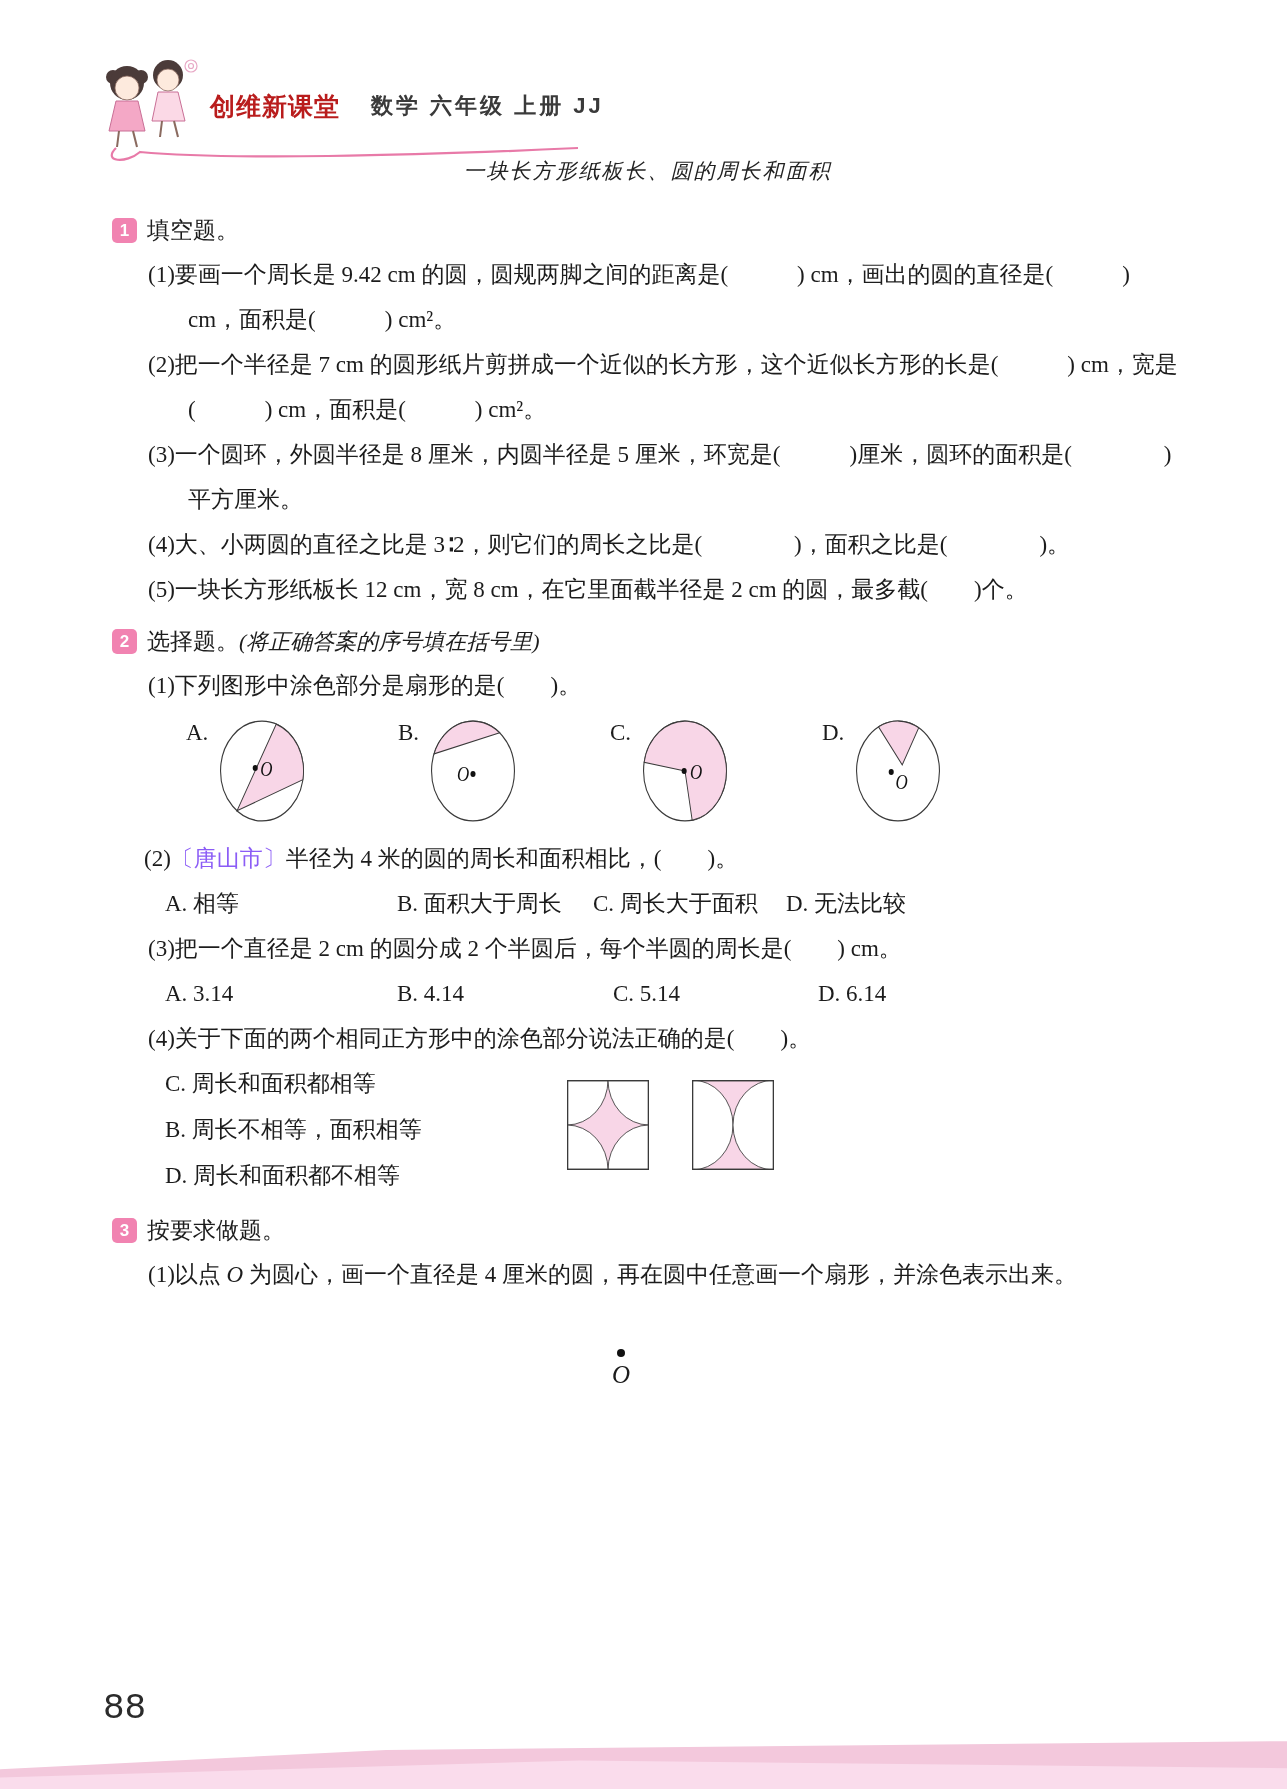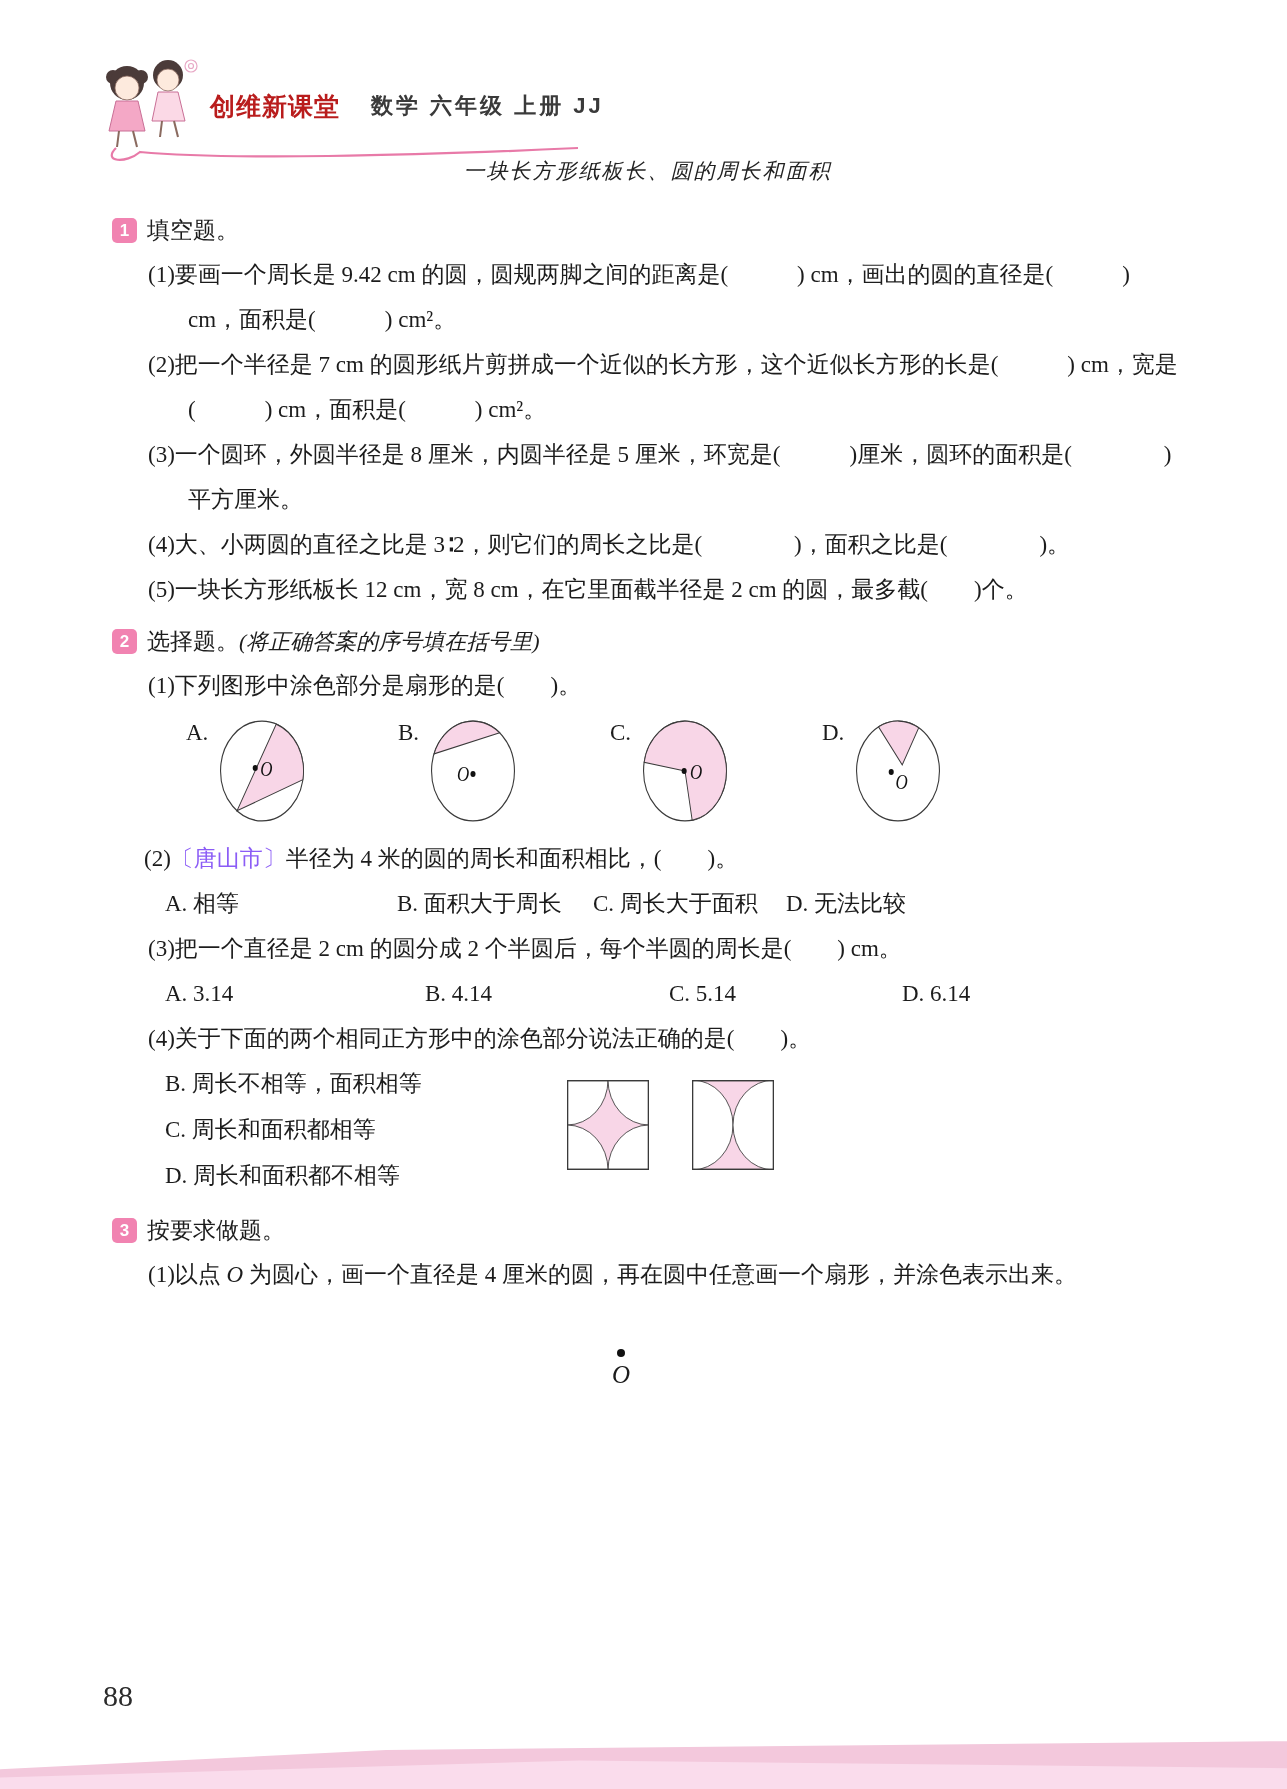--- a/index.html
+++ b/index.html
@@ -40,34 +40,34 @@
             margin:10px 0 12px 74px;}
   .circ-cell{display:flex;align-items:flex-start;}
   .opt-letter{font-size:23px;line-height:30px;margin-right:10px;}
   .circ{width:88px;height:106px;}
   .olabel{font-family:"Liberation Serif","DejaVu Serif",serif;font-style:italic;
           font-size:20px;fill:#111;}
   
   .opt-row{display:grid;grid-template-columns:232px 196px 193px auto;
            margin-left:53px;font-size:23px;line-height:45px;}
   .opt-row2{display:grid;grid-template-columns:232px 216px 205px auto;
-            margin-left:53px;font-size:23px;line-height:45px;gap:28px;}
+            margin-left:53px;font-size:23px;line-height:45px;}
   
   .item4wrap{position:relative;}
   .opt-stack{margin-left:53px;font-size:23px;line-height:46px;}
   .squares{position:absolute;left:455px;top:64px;display:flex;gap:43px;}
   .sq{width:82px;height:90px;}
   
   .point-marker{margin:52px 0 0 492px;width:34px;text-align:center;}
   .pdot{width:8px;height:8px;border-radius:50%;background:#111;margin:0 auto 4px auto;}
   .plabel{font-size:25px;font-style:italic;}
   
-  .page-number{position:absolute;left:103px;bottom:76px;
-               font-family:Liberation Serif, serif;
-               font-size:30px;font-weight:500;color:#2b2b2b;}
+  .page-number{position:absolute;left:103px;bottom:60px;
+               font-family:Liberation Mono, monospace;
+               font-size:36px;font-weight:500;color:#2b2b2b;}
   .footer-band{position:absolute;bottom:0;left:0;width:1287px;height:52px;}
   .band1{position:absolute;inset:0;background:#f3c8dc;
          clip-path:polygon(0 62%,30% 25%,100% 8%,100% 100%,0 100%);}
   .band2{position:absolute;inset:0;background:#fadcec;
          clip-path:polygon(0 78%,45% 45%,100% 60%,100% 100%,0 100%);}
 </style>
 </head>
 <body>
 
 <div class="header">
@@ -173,22 +173,22 @@
     <div class="opt-row2">
       <span>A. 3.14</span>
       <span>B. 4.14</span>
       <span>C. 5.14</span>
       <span>D. 6.14</span>
     </div>
 
     <div class="item4wrap">
       <div class="item">(4)关于下面的两个相同正方形中的涂色部分说法正确的是(　　)。</div>
       <div class="opt-stack">
+        <div>C. 周长和面积都相等</div>
         <div>B. 周长不相等，面积相等</div>
-        <div>C. 周长和面积都相等</div>
         <div>D. 周长和面积都不相等</div>
       </div>
       <div class="squares">
         <svg class="sq" viewBox="0 0 100 100" preserveAspectRatio="none">
           <rect width="100" height="100" fill="#f8d6e7"></rect>
           <path d="M50,0 A50,50 0 0 1 0,50 L0,0 Z" fill="#fff" stroke="#3a3a3a" stroke-width="1"></path>
           <path d="M100,50 A50,50 0 0 1 50,0 L100,0 Z" fill="#fff" stroke="#3a3a3a" stroke-width="1"></path>
           <path d="M50,100 A50,50 0 0 1 100,50 L100,100 Z" fill="#fff" stroke="#3a3a3a" stroke-width="1"></path>
           <path d="M0,50 A50,50 0 0 1 50,100 L0,100 Z" fill="#fff" stroke="#3a3a3a" stroke-width="1"></path>
           <rect x="0.8" y="0.8" width="98.4" height="98.4" fill="none" stroke="#3a3a3a" stroke-width="1.6"></rect>

